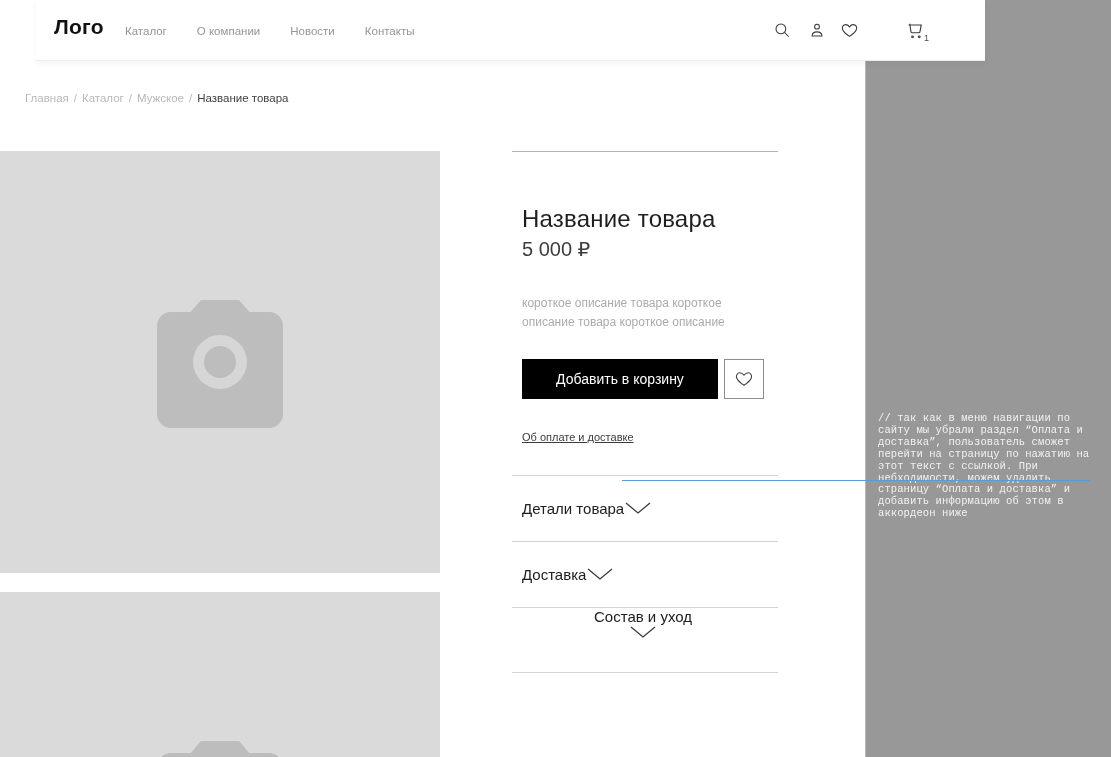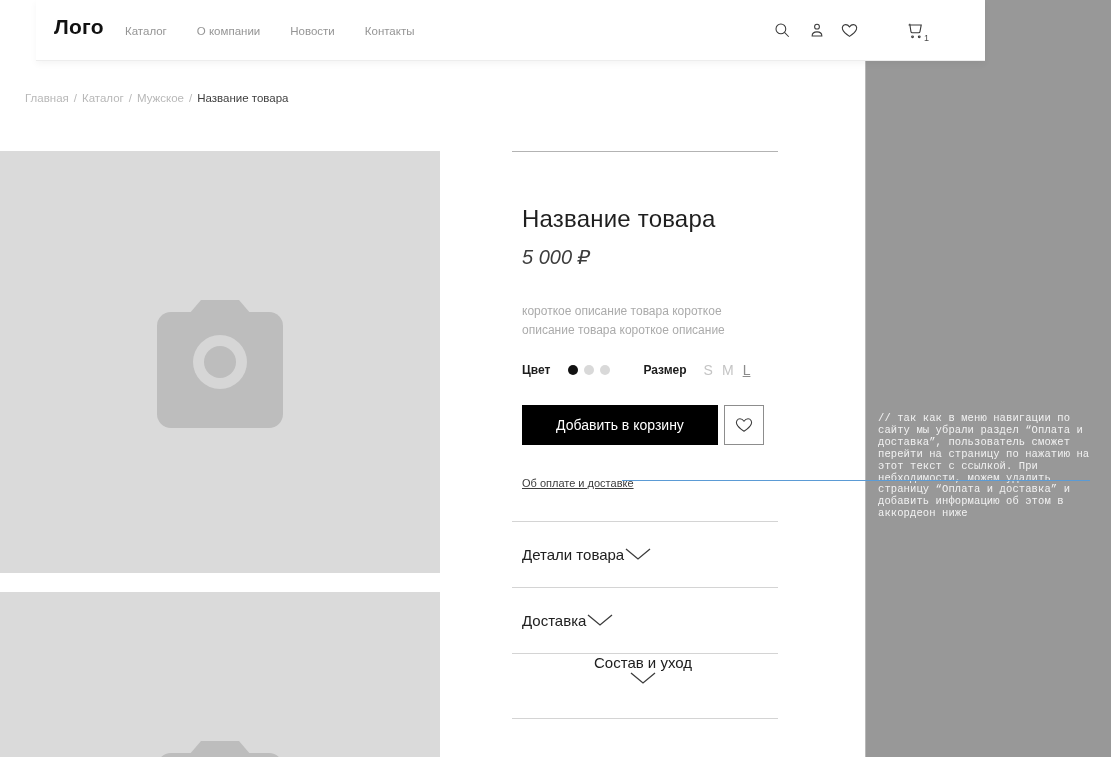--- a/index.html
+++ b/index.html
@@ -33,21 +33,21 @@
   .breadcrumb .sep { margin:0 5px; }
   .breadcrumb .current { color:#3f3f3f; }
   
   .img-ph { position:absolute; left:0; width:440px; height:422px; background:var(--placeholder-bg,#dadada); overflow:hidden; }
   .img-ph.first { top:151px; } .img-ph.second { top:592px; }
   .camera { position:absolute; left:157px; top:149px; }
   
   .product { position:absolute; left:512px; top:151px; width:266px; border-top:1px solid #b3b3b3; z-index:2; }
   .p-inner { padding-left:10px; }
   .p-title { margin-top:53px; font-size:24px; font-weight:500; color:#1f1f1f; letter-spacing:0.2px; }
-  .p-price { margin-top:12px; font-size:20px; font-weight:400; color:#3d3d3d;font-style:italic; }
+  .p-price { margin-top:4px; font-size:20px; font-weight:400; color:#3d3d3d; }
   .p-desc { margin-top:33px; width:214px; font-size:12px; line-height:1.58; color:#ababab; }
   .p-options { margin-top:22px; display:flex; align-items:center; }
   .opt-label { font-size:12px; font-weight:700; color:#1c1c1c; }
   .dots { display:flex; gap:6px; margin-left:18px; }
   .dot { width:10px; height:10px; border-radius:50%; cursor:pointer; }
   .size-label { margin-left:33px; }
   .sizes { display:flex; gap:9px; margin-left:17px; font-size:14px; }
   .size { color:#c4c4c4; cursor:pointer; text-decoration:none; }
   .size.selected { color:#8b8b8b; text-decoration:underline; }
   .p-actions { margin-top:27px; display:flex; gap:6px; }
@@ -128,34 +128,20 @@
     <circle cx="63" cy="62" r="16" fill="var(--camera-body,#bdbdbd)"></circle>
   </svg>
 </div>
 
 <section class="product">
   <div class="p-inner">
     <h1 class="p-title">Название товара</h1>
     <div class="p-price">5 000 ₽</div>
     <p class="p-desc">короткое описание товара короткое описание товара короткое описание</p>
 
-    <div class="p-options">
-      <span class="opt-label">Цвет</span>
-      <span class="dots">
-        <span class="dot" style="background: rgb(17, 17, 17);"></span>
-        <span class="dot" style="background: rgb(217, 217, 217);"></span>
-        <span class="dot" style="background: rgb(217, 217, 217);"></span>
-      </span>
-      <span class="opt-label size-label">Размер</span>
-      <span class="sizes">
-        <a href="#" class="size">S</a>
-        <a href="#" class="size">M</a>
-        <a href="#" class="size selected">L</a>
-      </span>
-    </div>
 
     <div class="p-actions">
       <button class="add-btn">Добавить в корзину</button>
       <button class="fav-btn">
         <svg width="20" height="19" viewBox="0 0 24 24">
             <path d="M12 20.5S4.5 15.7 2.8 11.4C1.5 8.1 3.6 4.8 6.9 4.8c2.2 0 3.9 1.3 5.1 3 1.2-1.7 2.9-3 5.1-3 3.3 0 5.4 3.3 4.1 6.6C19.5 15.7 12 20.5 12 20.5z"></path>
           </svg>
       </button>
     </div>
 

